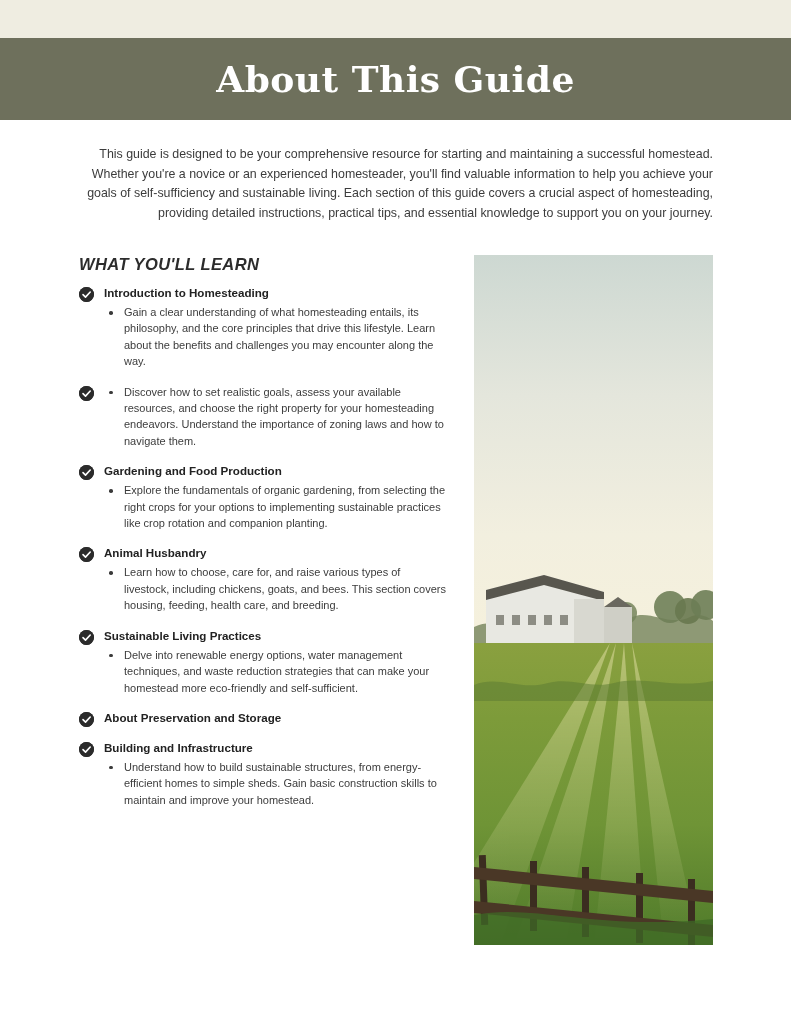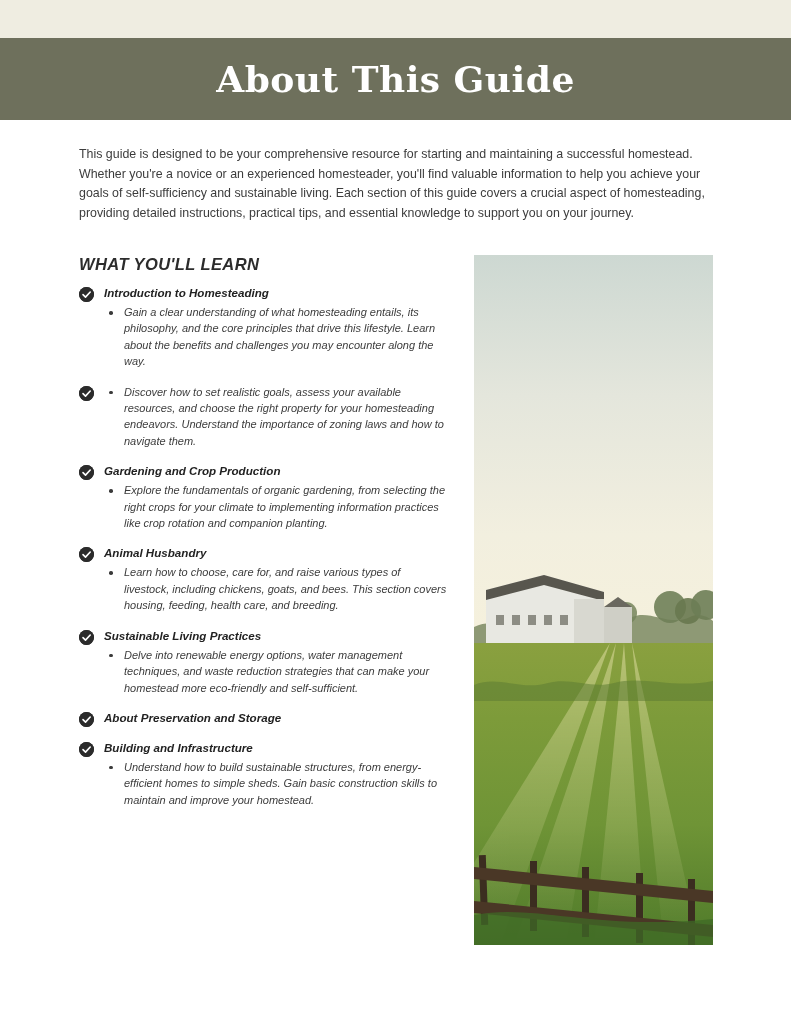--- a/index.html
+++ b/index.html
@@ -56,41 +56,41 @@
 
   
   .intro {
     position: absolute;
     top: 145px;
     left: 79px;
     width: 634px;
     font-size: 12.4px;
     line-height: 19.5px;
     color: #3c3c3c;
+    text-align: right;
   }
 
   
   .section-heading {
     position: absolute;
     top: 255px;
     left: 79px;
     font-size: 16.5px;
     font-weight: 700;
     letter-spacing: 0.4px;
     color: #2c2c2c;
     font-style: italic;
   }
 
   
   .learn-list {
     position: absolute;
     top: 285px;
     left: 79px;
     width: 368px;
-    font-style: italic;
   }
 
   .learn-item {
     position: relative;
     padding-left: 25px;
     margin-bottom: 14px;
   }
 
   .check-icon {
     position: absolute;
@@ -198,24 +198,24 @@
       </div>
     </div>
 
     <div class="learn-item">
       <span class="check-icon">
         <svg width="15" height="15" viewBox="0 0 15 15">
             <circle cx="7.5" cy="7.5" r="7.5" fill="#2b2b2b"></circle>
             <path d="M4 7.6 L6.5 10.1 L11.2 5" stroke="#ffffff" stroke-width="1.6" fill="none" stroke-linecap="round" stroke-linejoin="round"></path>
           </svg>
       </span>
-      <div class="item-title">Gardening and Crop Production</div>
-      <div class="item-desc-wrap">
-        <span class="bullet-dot"></span>
-        <div class="item-desc">Explore the fundamentals of organic gardening, from selecting the right crops for your climate to implementing information practices like crop rotation and companion planting.</div>
+      <div class="item-title">Gardening and Food Production</div>
+      <div class="item-desc-wrap">
+        <span class="bullet-dot"></span>
+        <div class="item-desc">Explore the fundamentals of organic gardening, from selecting the right crops for your options to implementing sustainable practices like crop rotation and companion planting.</div>
       </div>
     </div>
 
     <div class="learn-item">
       <span class="check-icon">
         <svg width="15" height="15" viewBox="0 0 15 15">
             <circle cx="7.5" cy="7.5" r="7.5" fill="#2b2b2b"></circle>
             <path d="M4 7.6 L6.5 10.1 L11.2 5" stroke="#ffffff" stroke-width="1.6" fill="none" stroke-linecap="round" stroke-linejoin="round"></path>
           </svg>
       </span>

